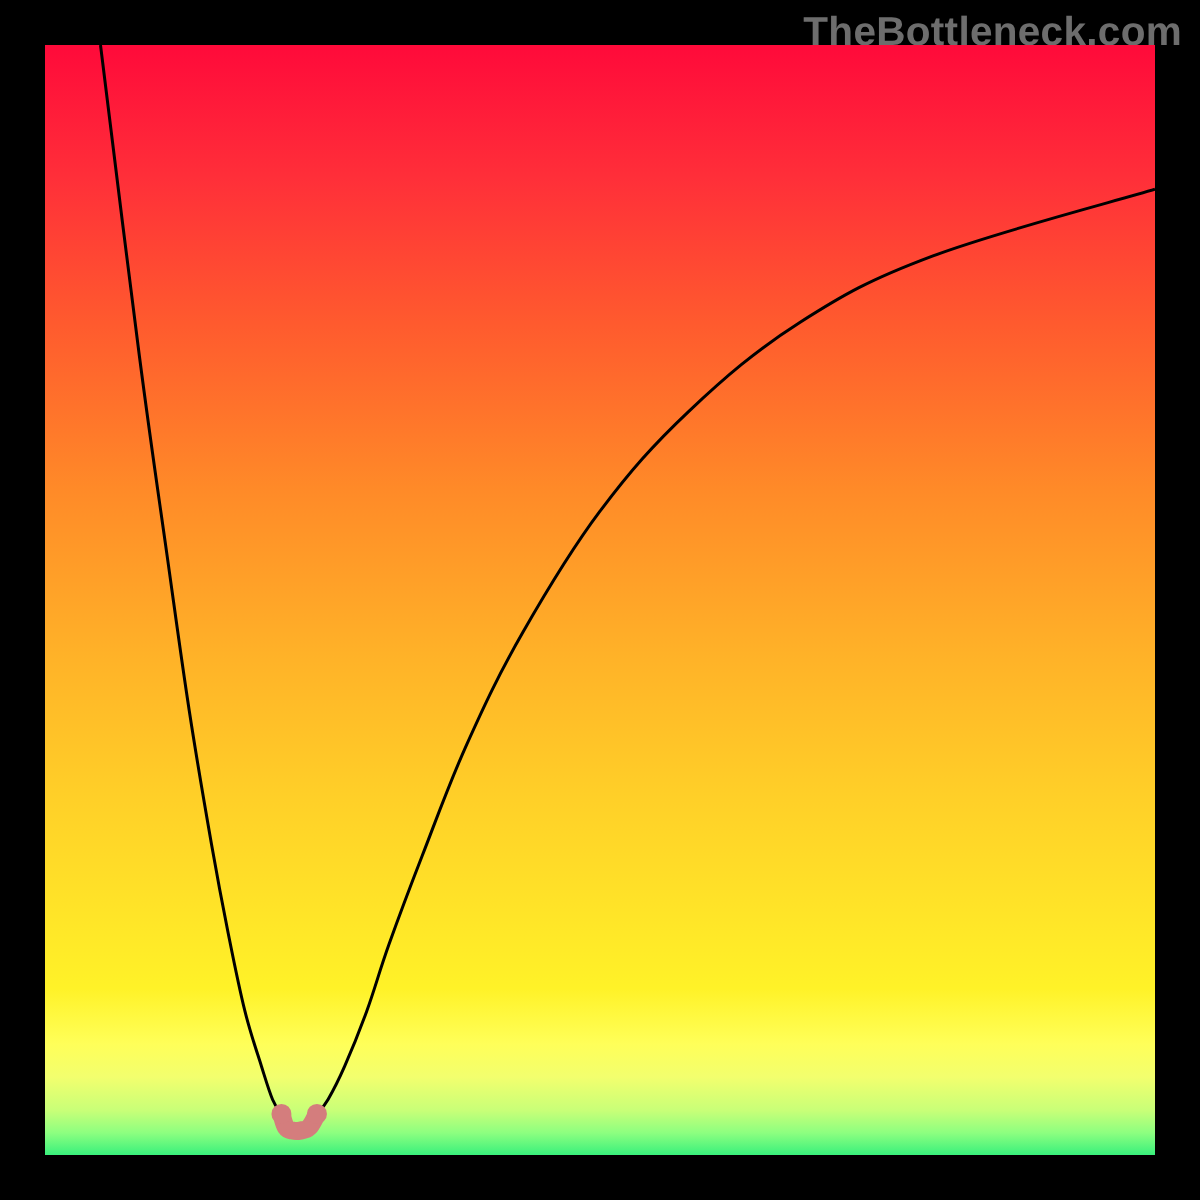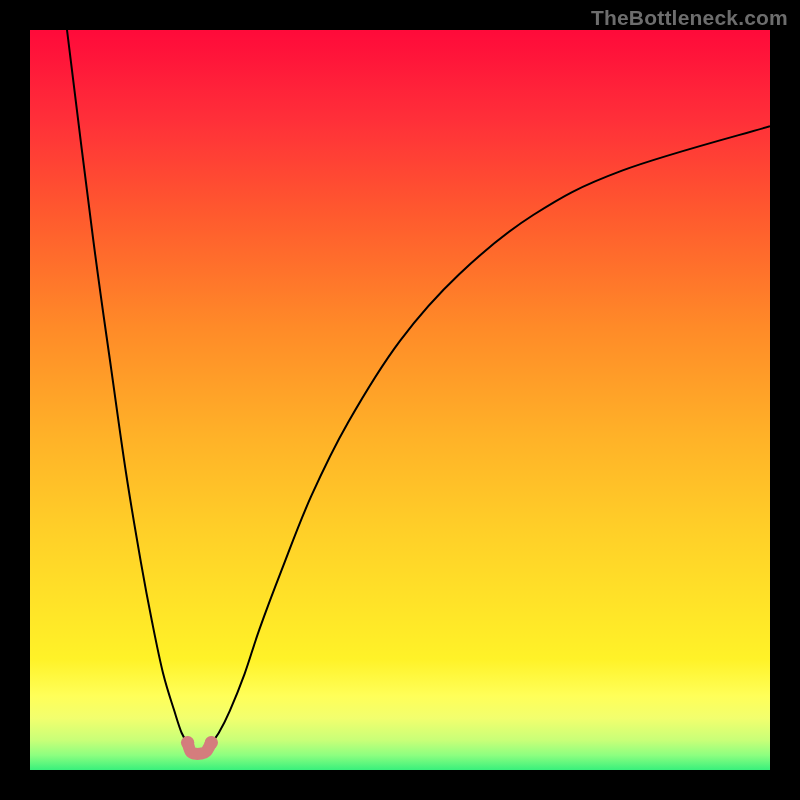--- a/index.html
+++ b/index.html
@@ -52,21 +52,21 @@
     left: 0;
     top: 0;
     width: 740px;
     height: 740px;
   }
   .watermark {
     position: absolute;
     top: 6px;
     right: 12px;
     font-family: Arial, Helvetica, sans-serif;
-    font-size: 21px;
+    font-size: 27px;
     font-weight: 600;
     color: #6d6d6d;
     letter-spacing: 0.2px;
   }
 </style>
 </head>
 <body>
 
 <div class="frame">
 

